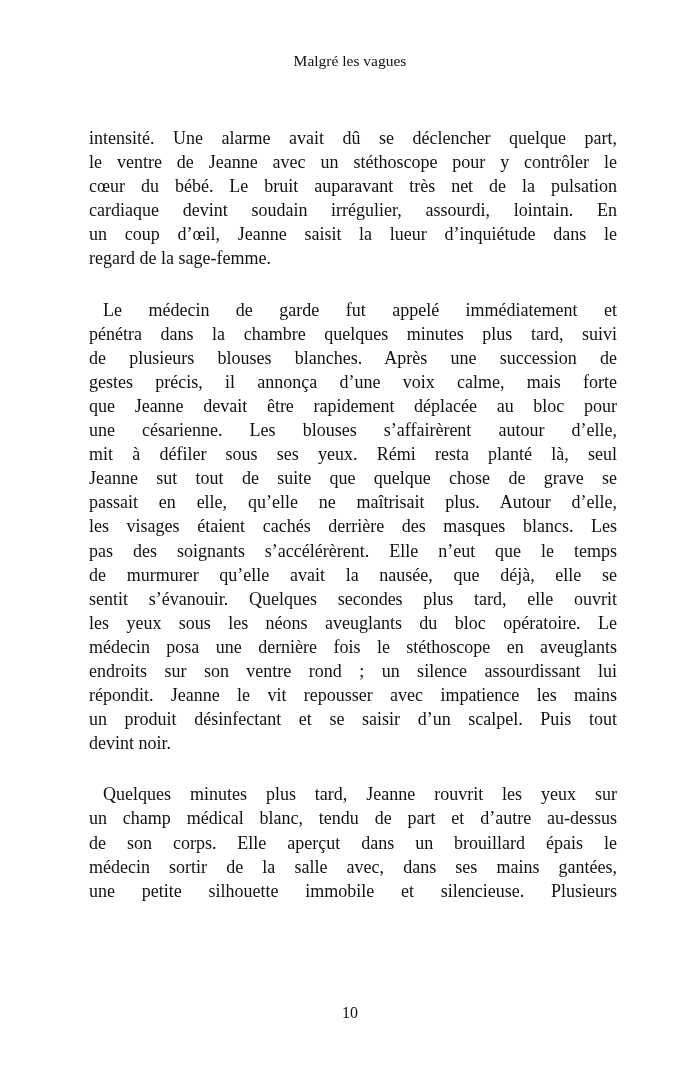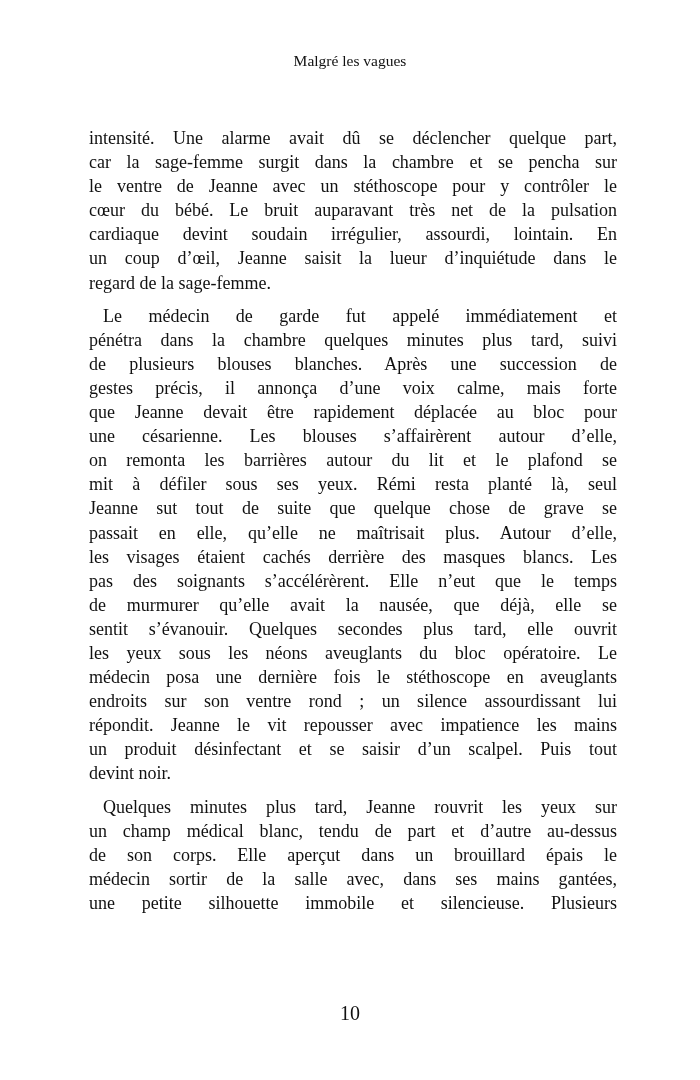--- a/index.html
+++ b/index.html
@@ -32,21 +32,21 @@
     }
     .body-text p {
       margin: 0;
       font-size: 18px;
       line-height: 24.1px;
       text-align: justify;
       text-align-last: left;
       hyphens: none;
     }
     .body-text p + p {
-      margin-top: 9px;
+      margin-top: 27px;
       text-indent: 14px;
     }
     .body-text p.first {
       text-indent: 0;
     }
     .line {
       display: block;
       text-align: justify;
       text-align-last: justify;
       white-space: nowrap;
@@ -56,47 +56,45 @@
     }
     .line.indent {
       padding-left: 14px;
     }
     .folio {
       position: absolute;
       top: 1003px;
       left: 0;
       width: 700px;
       text-align: center;
-      font-size: 20px;
+      font-size: 16px;
       line-height: 20px;
     }
   </style>
 </head>
 <body>
 
 <div class="running-header">Malgré les vagues</div>
 
 <div class="body-text">
   <p class="first">
     <span class="line">intensité. Une alarme avait dû se déclencher quelque part,</span>
-    <span class="line">car la sage-femme surgit dans la chambre et se pencha sur</span>
     <span class="line">le ventre de Jeanne avec un stéthoscope pour y contrôler le</span>
     <span class="line">cœur du bébé. Le bruit auparavant très net de la pulsation</span>
     <span class="line">cardiaque devint soudain irrégulier, assourdi, lointain. En</span>
     <span class="line">un coup d’œil, Jeanne saisit la lueur d’inquiétude dans le</span>
     <span class="line last">regard de la sage-femme.</span>
   </p>
   <p style="text-indent:0">
     <span class="line indent">Le médecin de garde fut appelé immédiatement et</span>
     <span class="line">pénétra dans la chambre quelques minutes plus tard, suivi</span>
     <span class="line">de plusieurs blouses blanches. Après une succession de</span>
     <span class="line">gestes précis, il annonça d’une voix calme, mais forte</span>
     <span class="line">que Jeanne devait être rapidement déplacée au bloc pour</span>
     <span class="line">une césarienne. Les blouses s’affairèrent autour d’elle,</span>
-    <span class="line">on remonta les barrières autour du lit et le plafond se</span>
     <span class="line">mit à défiler sous ses yeux. Rémi resta planté là, seul</span>
     <span class="line">Jeanne sut tout de suite que quelque chose de grave se</span>
     <span class="line">passait en elle, qu’elle ne maîtrisait plus. Autour d’elle,</span>
     <span class="line">les visages étaient cachés derrière des masques blancs. Les</span>
     <span class="line">pas des soignants s’accélérèrent. Elle n’eut que le temps</span>
     <span class="line">de murmurer qu’elle avait la nausée, que déjà, elle se</span>
     <span class="line">sentit s’évanouir. Quelques secondes plus tard, elle ouvrit</span>
     <span class="line">les yeux sous les néons aveuglants du bloc opératoire. Le</span>
     <span class="line">médecin posa une dernière fois le stéthoscope en aveuglants</span>
     <span class="line">endroits sur son ventre rond ; un silence assourdissant lui</span>

